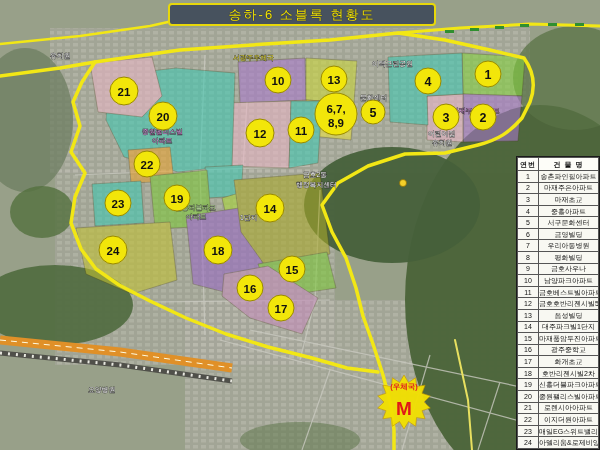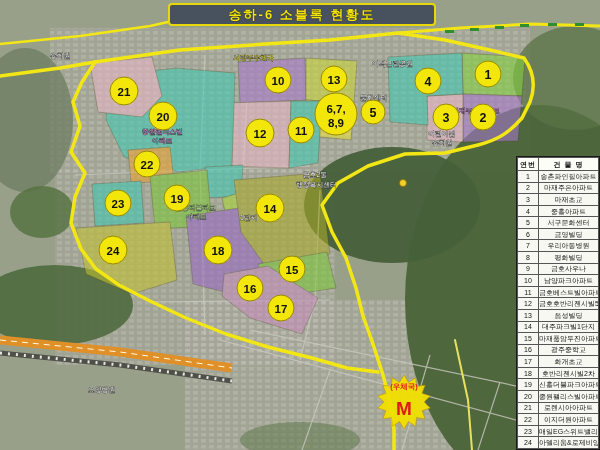--- a/index.html
+++ b/index.html
@@ -6,21 +6,21 @@
   #stage{
     position:relative;width:600px;height:450px;overflow:hidden;
     font-family:"Liberation Sans","DejaVu Sans",sans-serif;
     background:#98a089;outline:1px solid #111;
   }
   #mapsvg{position:absolute;left:0;top:0;}
   
   #titlebar{
     position:absolute;left:168px;top:3px;width:264px;height:19px;
     background:#47525e;border:2px solid #e8d80a;border-radius:4px;
-    color:#f4e50a;font-size:13px;font-weight:bold;letter-spacing:2px;
+    color:#f4e50a;font-size:13px;font-weight:normal;letter-spacing:2px;
     display:flex;align-items:center;justify-content:center;
     text-shadow:0 0 1px #000;z-index:30;
   }
   
   #tablebox{
     position:absolute;left:516px;top:156px;width:84px;height:294px;
     background:#f8f8f2;border:1px solid #1a1a1a;box-sizing:border-box;z-index:25;
   }
   #tablebox table{
     border-collapse:collapse;width:100%;height:100%;table-layout:fixed;

